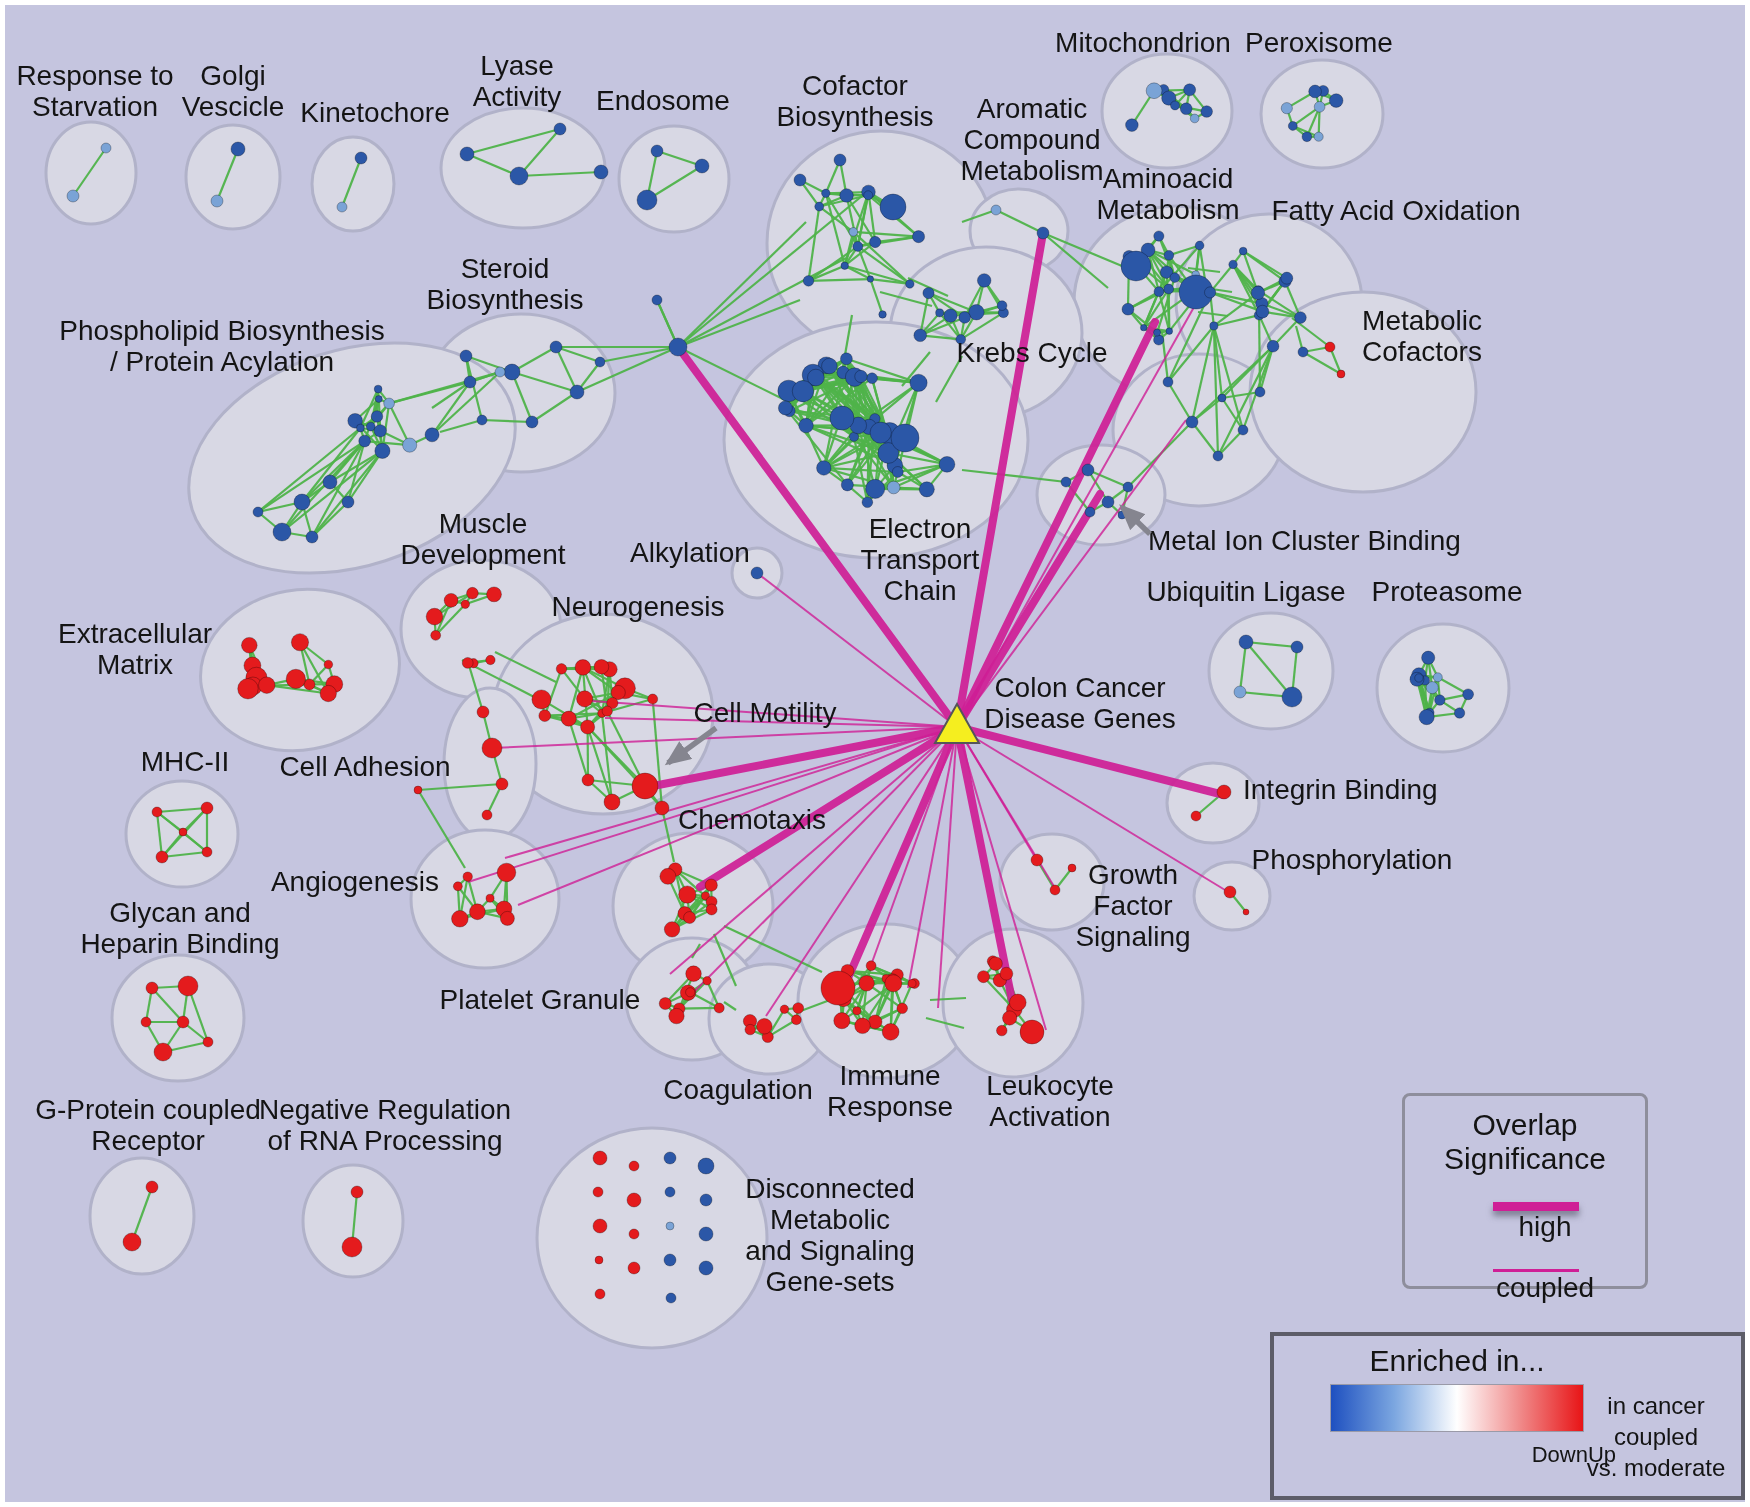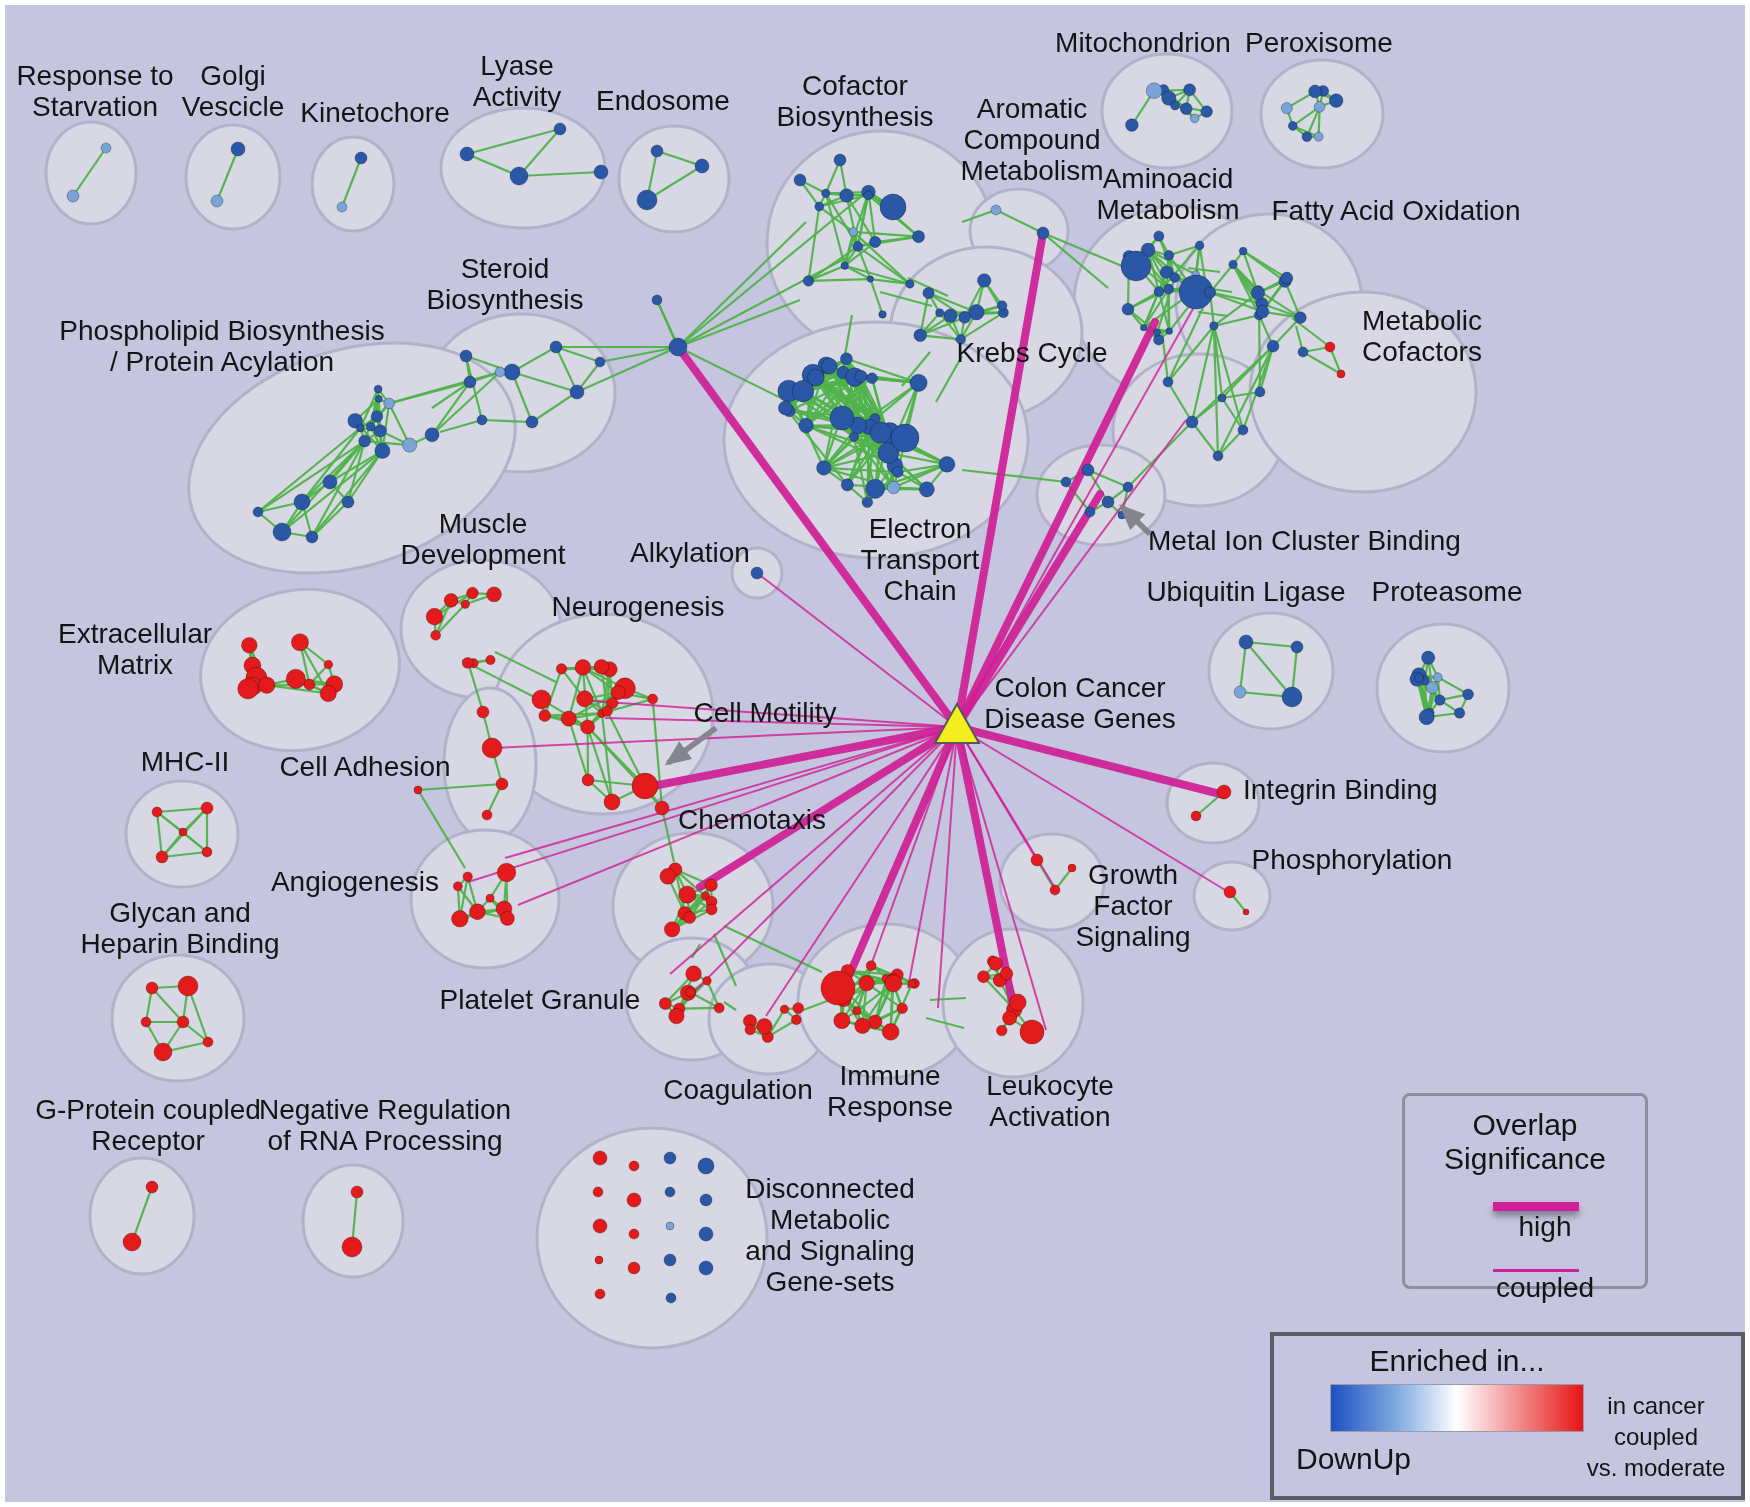--- a/index.html
+++ b/index.html
@@ -20,21 +20,21 @@
   .lo-row{display:flex;align-items:center;margin:26px 0 0 22px;flex-direction:column;}
   .lo-line{display:inline-block;width:86px;}
   .lo-high{height:9px;background:#cf1f96;box-shadow:0 5px 6px rgba(100,100,120,.75);}
   .lo-moderate{height:3px;background:#cf1f96;}
   .lo-label{font-size:28px;margin-left:18px;}
 
   .legend-enriched{left:1270px;top:1332px;width:475px;height:168px;border:4px solid #5d5d68;box-sizing:border-box;}
   .le-title{width:310px;text-align:center;font-size:30px;margin:8px 0 6px 28px;}
   .le-bar{width:252px;height:46px;margin-left:56px;border:1px solid #9a9aa8;
           background:linear-gradient(to right,#1e50c0 0%,#7ba6e0 25%,#ffffff 50%,#f08a8a 75%,#e81416 100%);}
-  .le-ends{display:flex;justify-content:flex-start;width:320px;margin:10px 0 0 22px;font-size:30px;}
+  .le-ends{display:flex;justify-content:flex-end;width:320px;margin:10px 0 0 22px;font-size:22px;}
   .le-note{position:absolute;right:10px;top:54px;width:150px;text-align:center;font-size:24px;line-height:31px;}
 </style>
 </head>
 <body>
 
 <div class="stage">
 
   <svg id="map-svg" width="1750" height="1507" viewBox="0 0 1750 1507">
     <defs>
       <marker id="ah" markerUnits="userSpaceOnUse" markerWidth="28" markerHeight="24" refX="22" refY="11" orient="auto">

